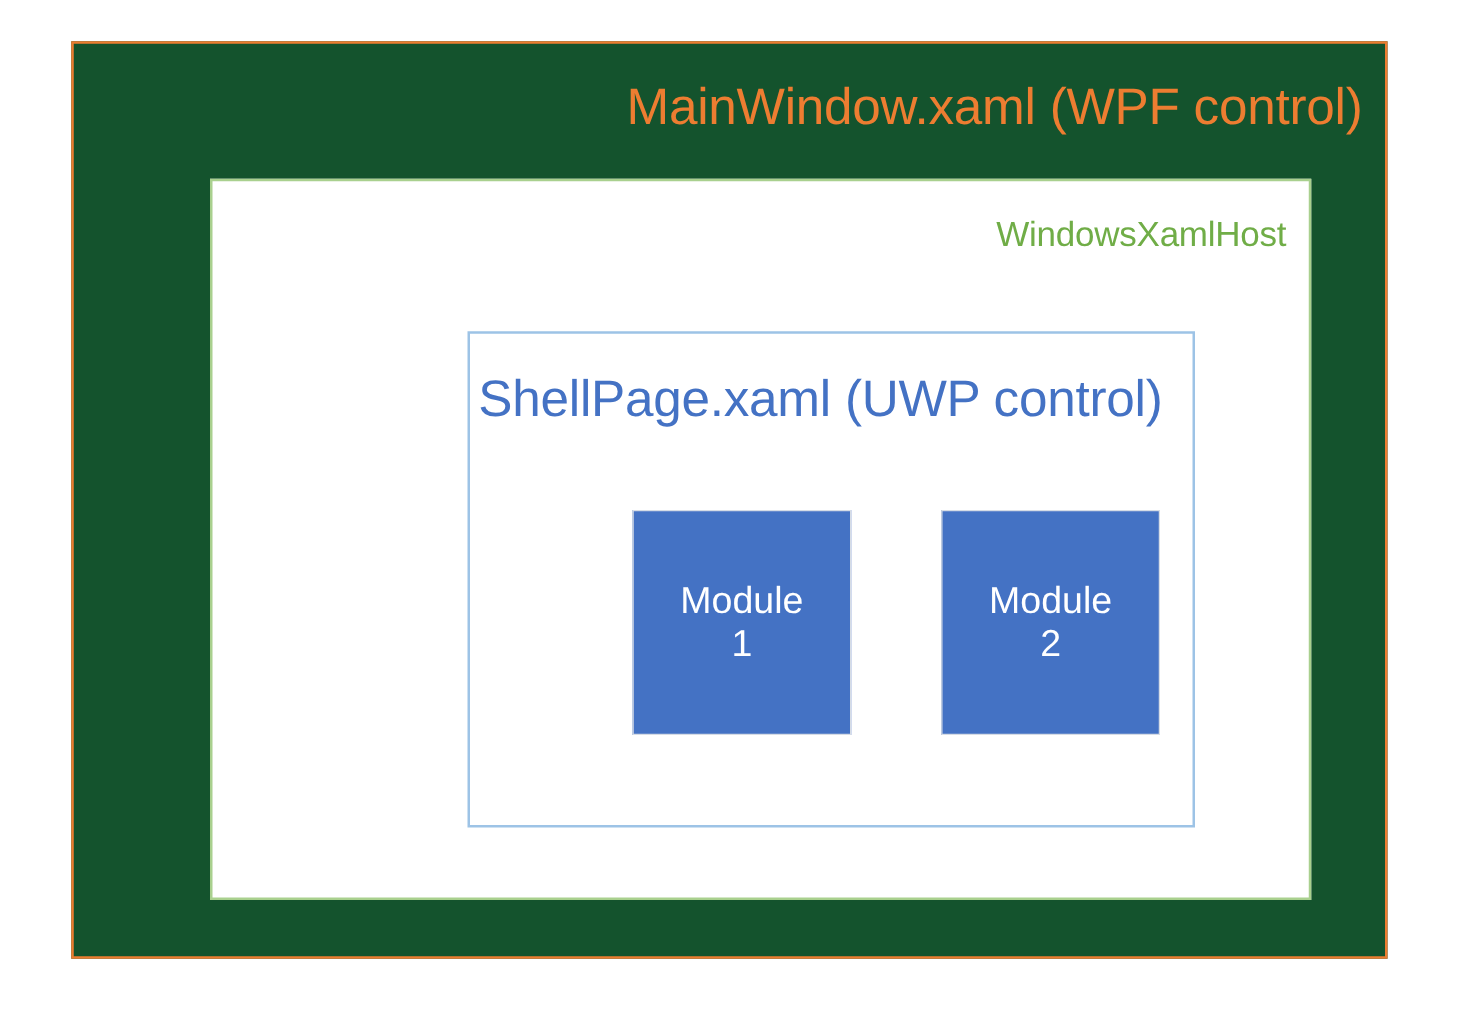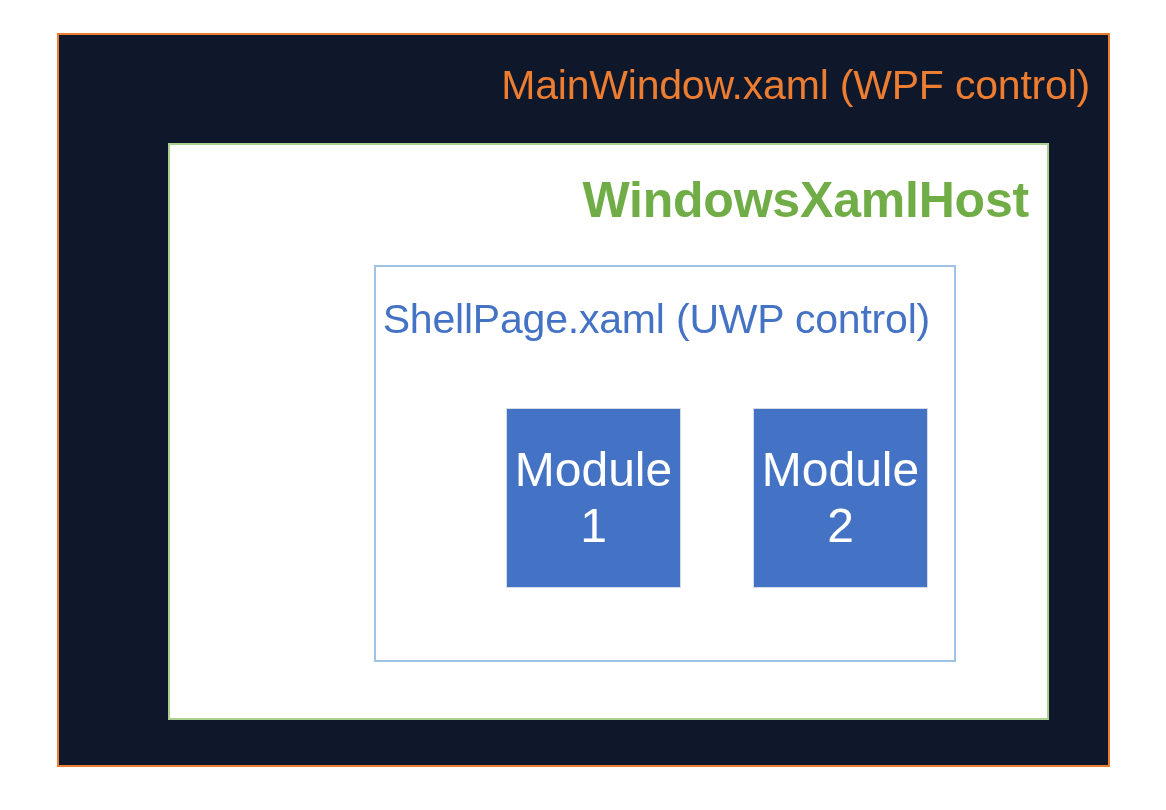--- a/index.html
+++ b/index.html
@@ -21,21 +21,21 @@
 
   
   .layer-outer {
     position: absolute;
     left: 57px;
     top: 33px;
     width: 1053px;
     height: 734px;
     box-sizing: border-box;
     border: 2px solid #ED7D31;
-    background: #0f172a;
+    background: #14532d;
   }
   .label-outer {
     position: absolute;
     right: 18px;
     top: 28px;
     font-size: 41px;
     line-height: 1.1;
     color: #ED7D31;
     white-space: nowrap;
     letter-spacing: -0.2px;
@@ -49,26 +49,25 @@
     width: 881px;
     height: 577px;
     box-sizing: border-box;
     border: 2px solid #A9D08E;
     background: #ffffff;
   }
   .label-middle {
     position: absolute;
     right: 18px;
     top: 28px;
-    font-size: 50px;
+    font-size: 28px;
     line-height: 1.1;
     color: #70AD47;
     white-space: nowrap;
     letter-spacing: -0.2px;
-    font-weight: bold;
   }
 
   
   .layer-inner {
     position: absolute;
     left: 204px;
     top: 120px;
     width: 582px;
     height: 397px;
     box-sizing: border-box;
@@ -100,21 +99,21 @@
     width: 175px;
     height: 180px;
     box-sizing: border-box;
     background: #4472C4;
     border: 1px solid #D6DCE5;
     display: flex;
     flex-direction: column;
     align-items: center;
     justify-content: center;
     color: #ffffff;
-    font-size: 48px;
+    font-size: 30px;
     line-height: 1.17;
     text-align: center;
   }
   .module-1 { left: 130px; }
   .module-2 { left: 377px; }
   .module-name,
   .module-num { display: block; }
 </style>
 </head>
 <body>

